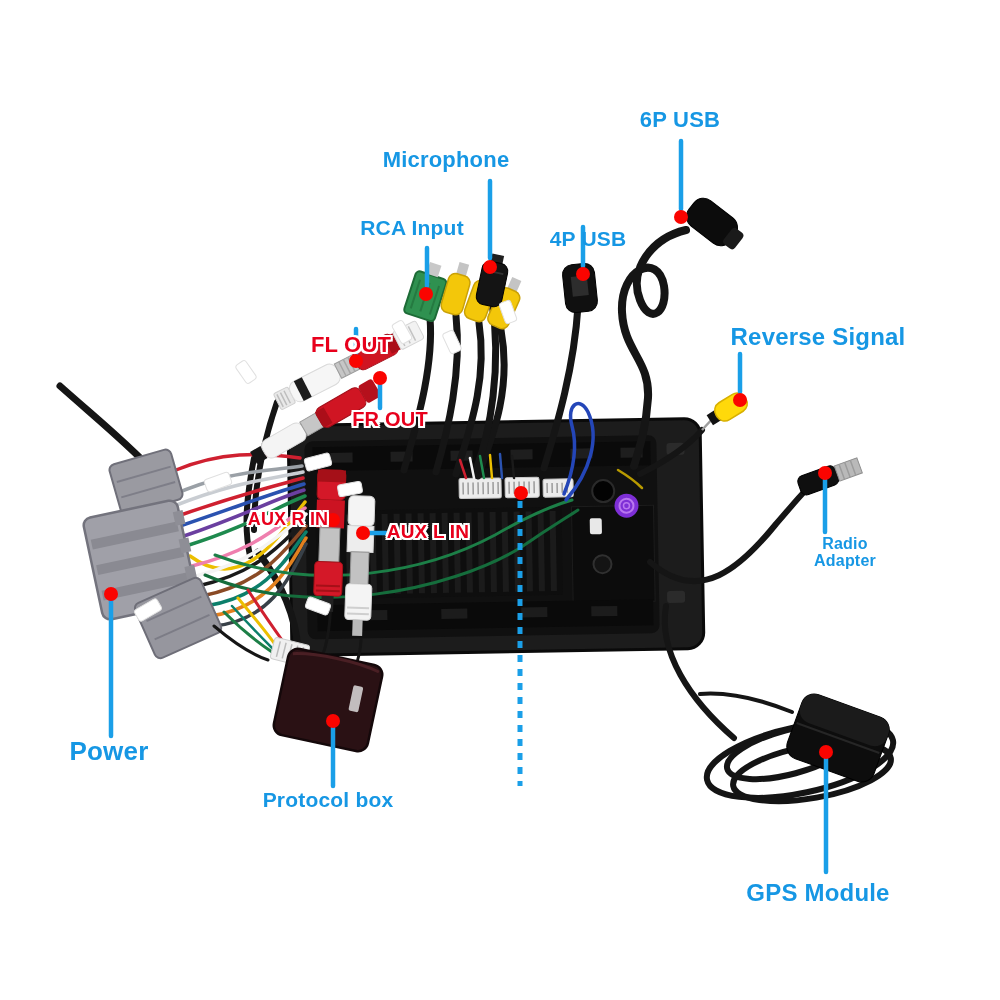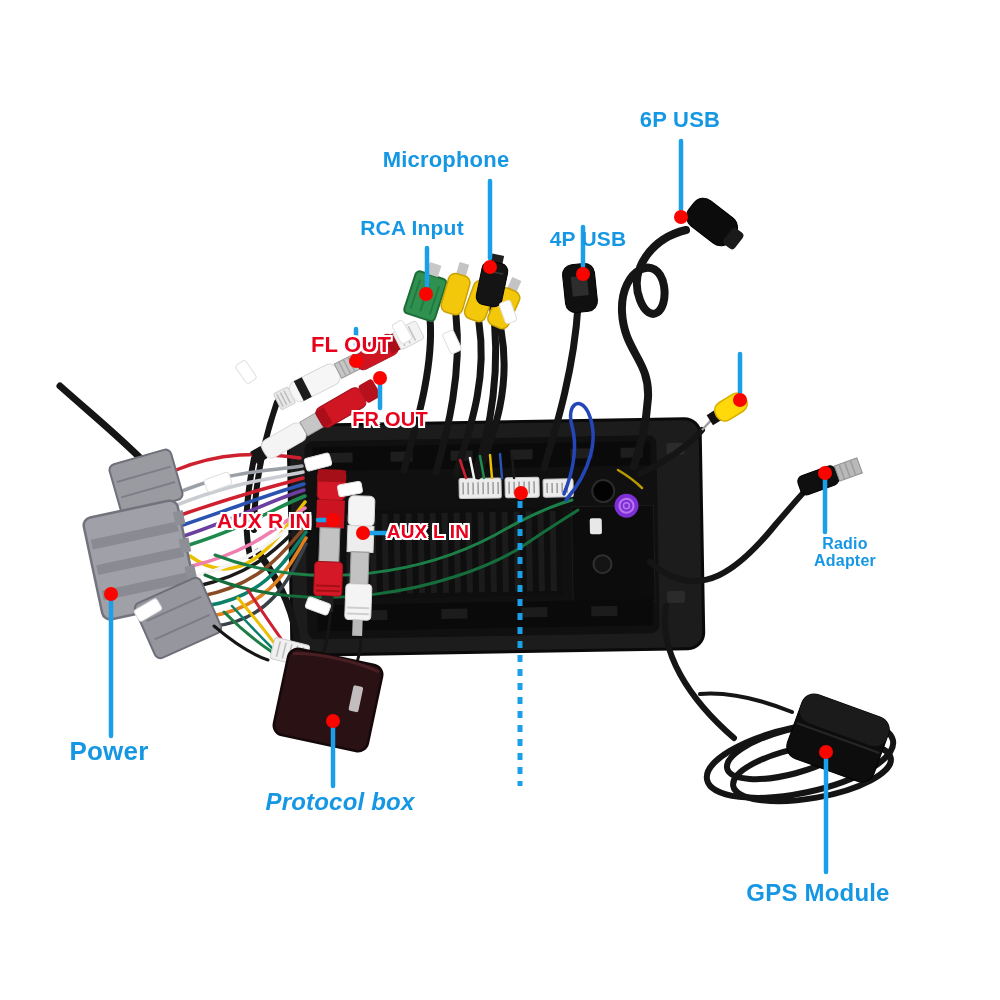--- a/index.html
+++ b/index.html
@@ -320,22 +320,23 @@
     <circle class="dot" cx="333" cy="520" r="7"></circle>
     <line class="leader" x1="369" y1="533" x2="386" y2="533"></line>
     <circle class="dot" cx="363" cy="533" r="7"></circle>
   </g>
 </svg>
 
   <div class="lbl blue" style="left:446px;top:148px;font-size:22px;">Microphone</div>
   <div class="lbl blue" style="left:412px;top:217px;font-size:21px;">RCA Input</div>
   <div class="lbl blue" style="left:588px;top:196px;font-size:21px;margin-top:32px;">4P USB</div>
   <div class="lbl blue" style="left:680px;top:108px;font-size:22px;">6P USB</div>
+  <div class="lbl blue" style="left:818px;top:324px;font-size:24px;">Reverse Signal</div>
   <div class="lbl blue wrap" style="left:845px;top:536px;font-size:16px;width:110px;">Radio Adapter</div>
   <div class="lbl blue" style="left:109px;top:738px;font-size:26px;text-align:center;">Power</div>
-  <div class="lbl blue" style="left:340px;top:789px;font-size:24px;font-style:italic;">Protocol box</div>
+  <div class="lbl blue" style="left:328px;top:789px;font-size:21px;">Protocol box</div>
   <div class="lbl blue" style="left:818px;top:880px;font-size:24px;">GPS Module</div>
   <div class="lbl red" style="left:351px;top:304px;font-size:22px;margin-top:29px;">FL OUT</div>
   <div class="lbl red" style="left:390px;top:409px;font-size:20px;">FR OUT</div>
-  <div class="lbl red" style="left:264px;top:510px;font-size:21px;">AUX R IN</div>
+  <div class="lbl red" style="left:288px;top:510px;font-size:18px;">AUX R IN</div>
   <div class="lbl red" style="left:428px;top:522px;font-size:19px;">AUX L IN</div>
 
 </div>
 
 </body></html>

